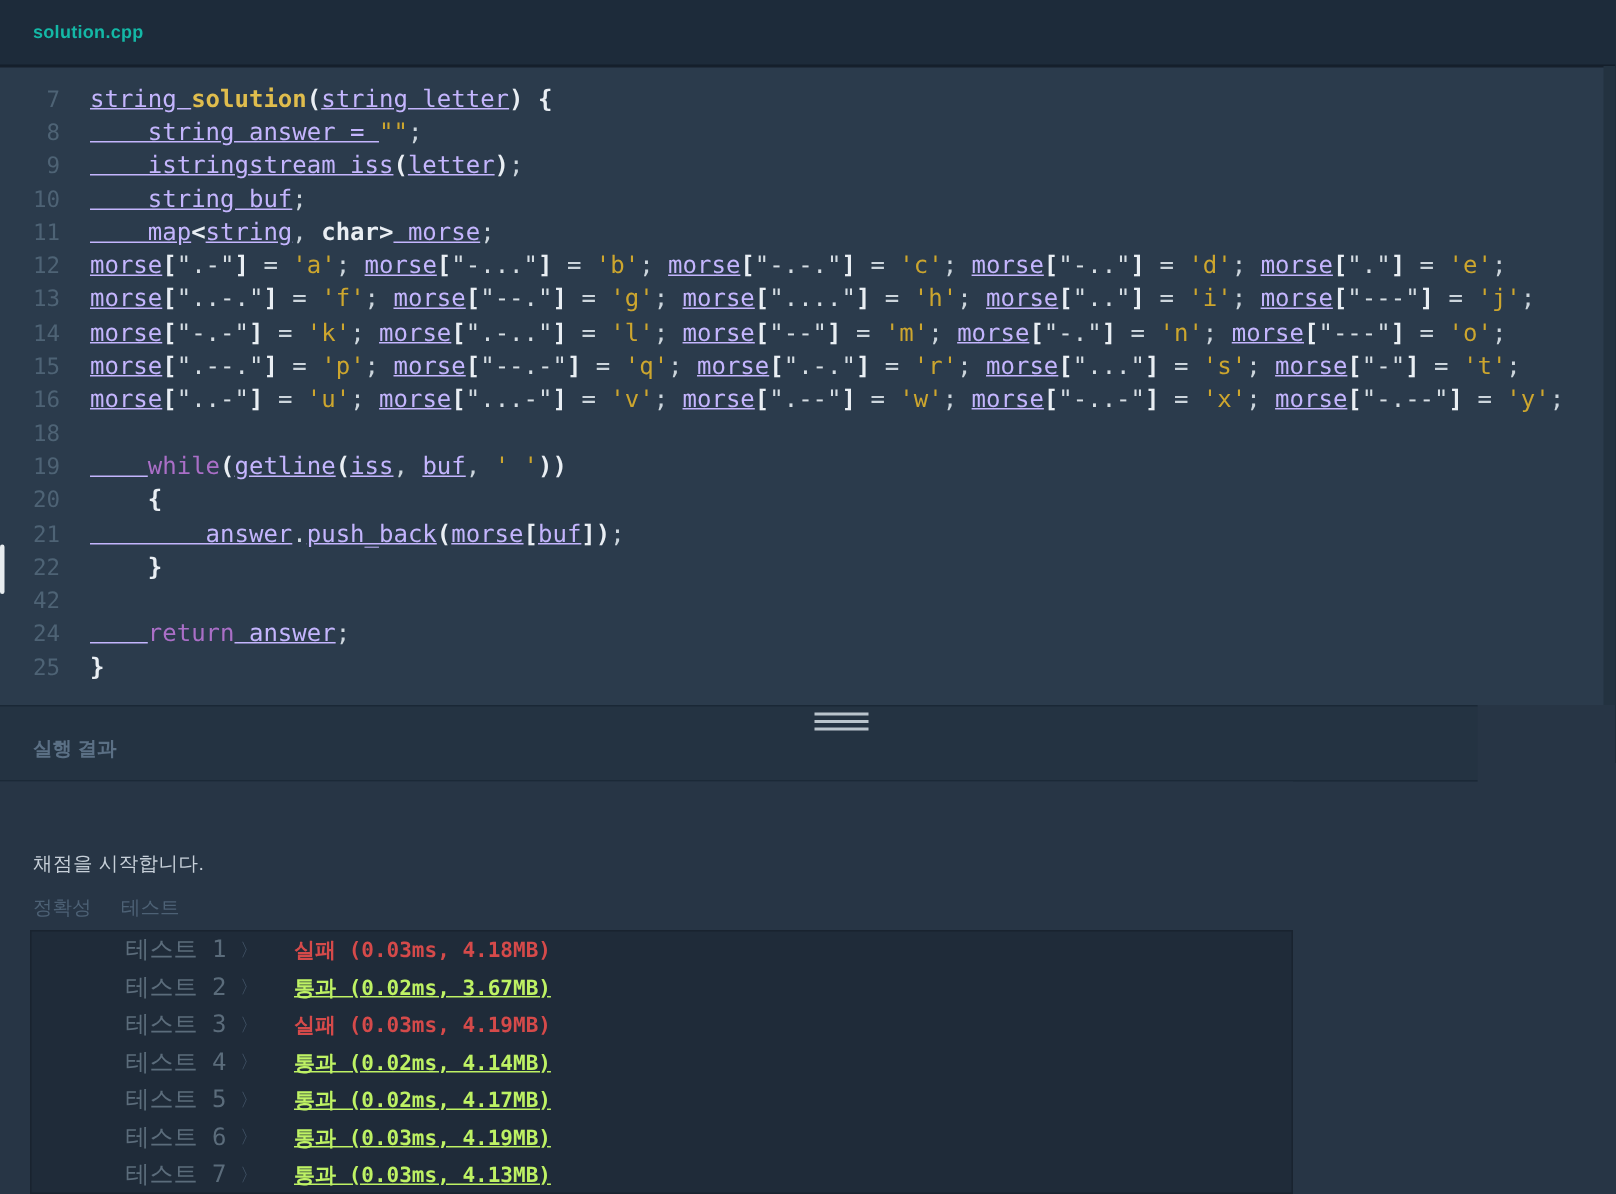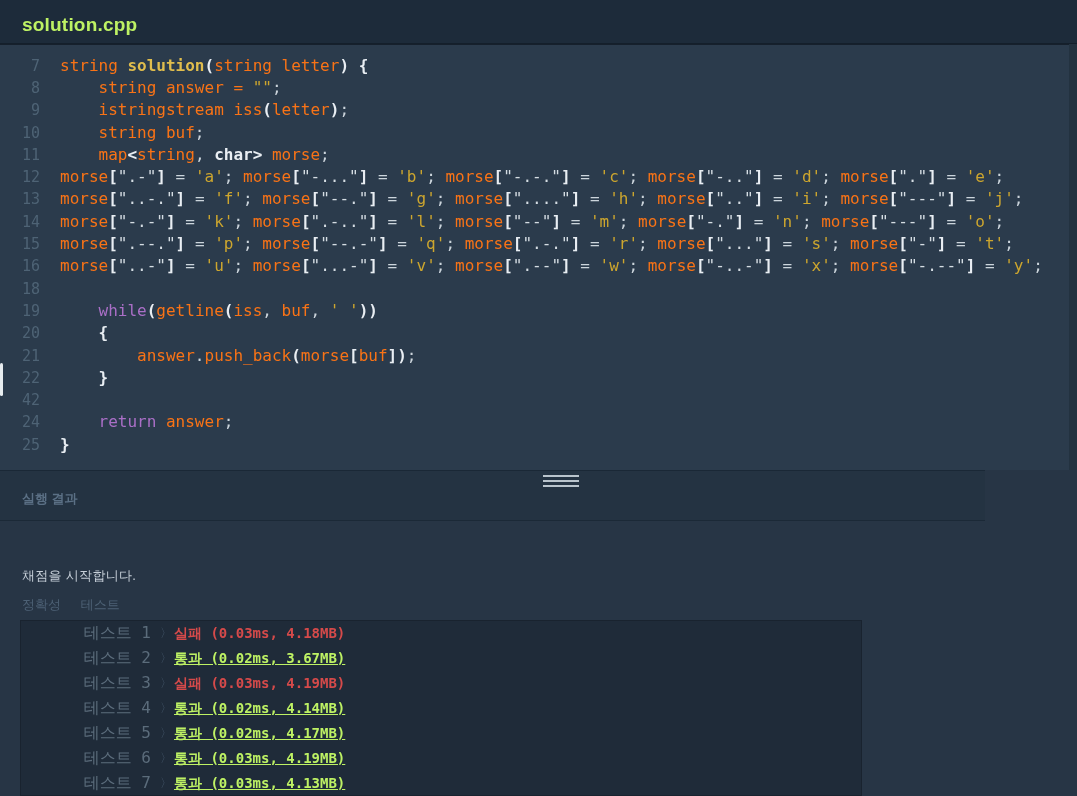--- a/index.html
+++ b/index.html
@@ -8,37 +8,37 @@
     position:relative; width:1077px; height:796px; overflow:hidden;
     background:#273545; font-family:"Liberation Sans", sans-serif;
   }
   
   .titlebar {
     position:absolute; left:0; top:0; width:1077px; height:44px;
     background:#1d2b3a; border-bottom:1px solid #141f2b;
   }
   .titlebar .fname {
     position:absolute; left:22px; top:14px;
-    font-size:19px; font-weight:bold; color:#bef264; letter-spacing:.2px;
+    font-size:12px; font-weight:bold; color:#14b8a6; letter-spacing:.2px;
   }
   
   .editor {
     position:absolute; left:0; top:44px; width:1077px; height:426px;
     background:#2b3b4c; border-top:1px solid #16202c; overflow:hidden;
   }
   .viewport {
     position:absolute; left:0; top:13px; width:1077px; height:413px; overflow:hidden;
   }
   .cl { display:flex; height:22.3px; white-space:pre;
         font-family:"DejaVu Sans Mono", monospace; font-size:16px; line-height:22.3px; }
   .cl:first-child { margin-top:-3.3px; }
   .ln { width:40px; flex:0 0 40px; text-align:right; color:#4e6375; font-size:15px; }
   .ct { flex:1; padding-left:20px; overflow:hidden; }
   .cl.hl .ct { background:#223140; }
-  .tk-g { color:#f97316; }
+  .tk-g { color:#c4b5fd;text-decoration:underline; }
   .tk-w { color:#ccd5dc; }
   .tk-b { color:#e9eef3; font-weight:bold; }
   .tk-s { color:#d5dde3; }
   .tk-c { color:#cda62e; }
   .tk-f { color:#e0bd4d; font-weight:bold; }
   .tk-k { color:#aa6fc7; }
   .scroll-track-right {
     position:absolute; right:0; top:44px; width:8px; height:426px; background:#233240;
   }
   .thumb-editor {
@@ -66,21 +66,21 @@
   .console .category .cat2 { margin-left:16px; }
   .testpanel {
     position:absolute; left:20px; top:99px; right:0; bottom:0;
     background:#1f2b39; border:1px solid #19232f; overflow:hidden;
   }
   .trow { display:flex; align-items:center; height:25px; }
   .tlabel { width:130px; flex:0 0 130px; text-align:right;
             font-size:16px; color:#5b6c7b;
             font-family:"DejaVu Sans Mono", monospace; }
   .tchev { margin-left:9px; font-size:12px; color:#44566a; }
-  .tstatus { margin-left:2px; font-size:14px; font-weight:bold;
+  .tstatus { margin-left:24px; font-size:14px; font-weight:bold;
              font-family:"DejaVu Sans Mono", monospace; }
   .tstatus.pass { color:#bef264;text-decoration:underline; }
   .tstatus.fail { color:#d54a4a; }
 </style>
 </head>
 <body>
 
 <div class="page">
 
   <div class="titlebar">

